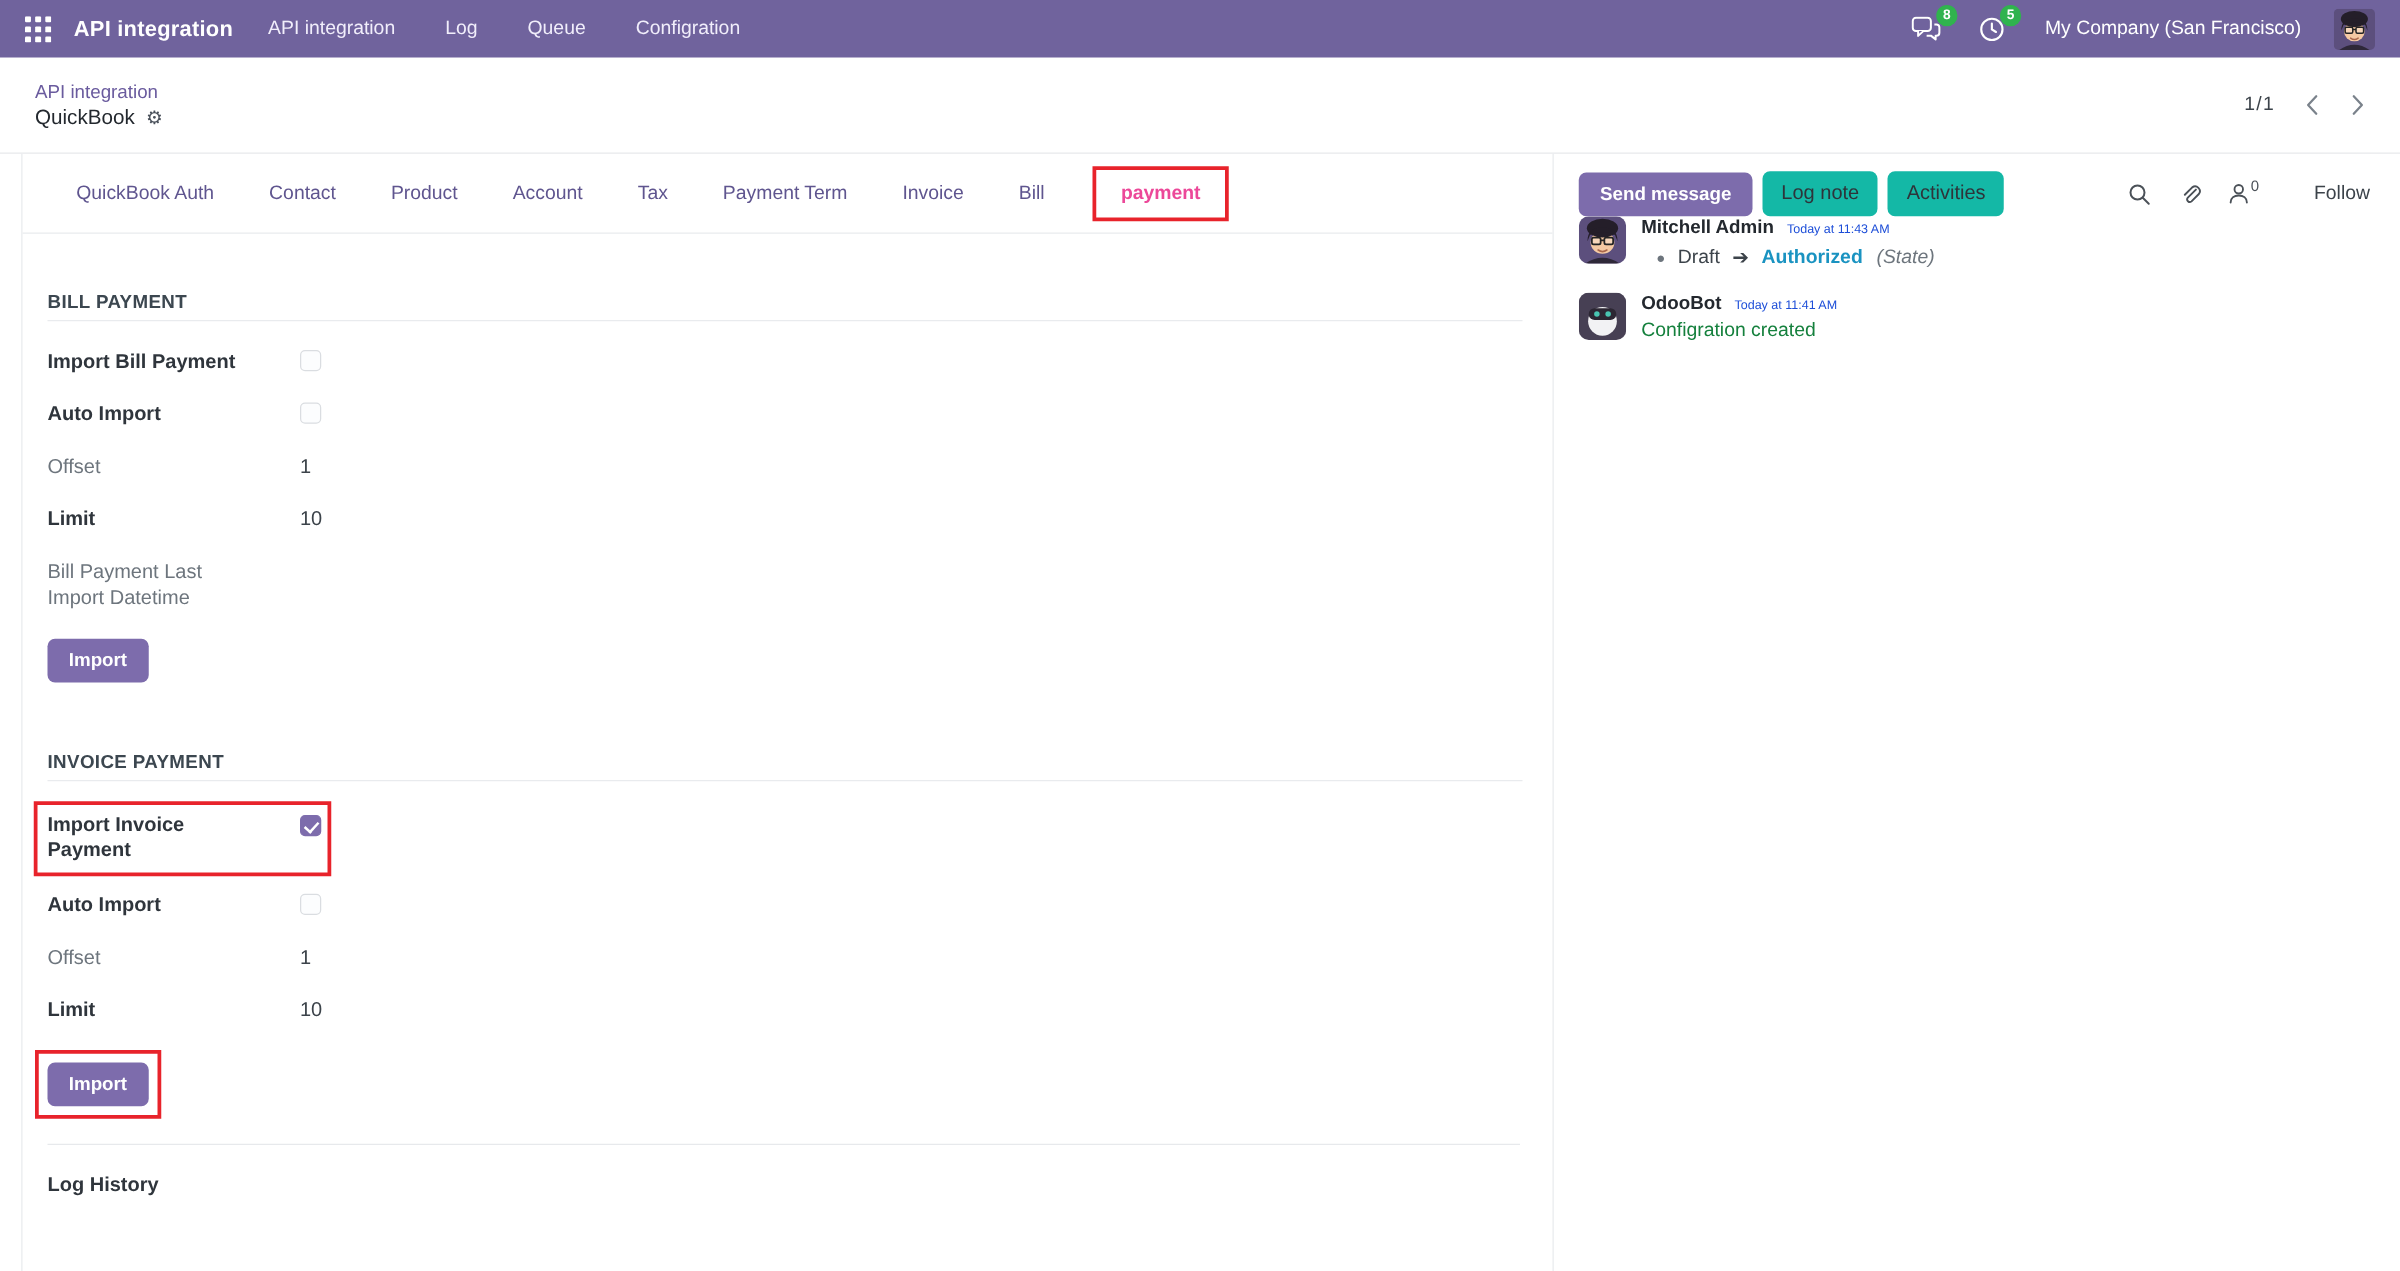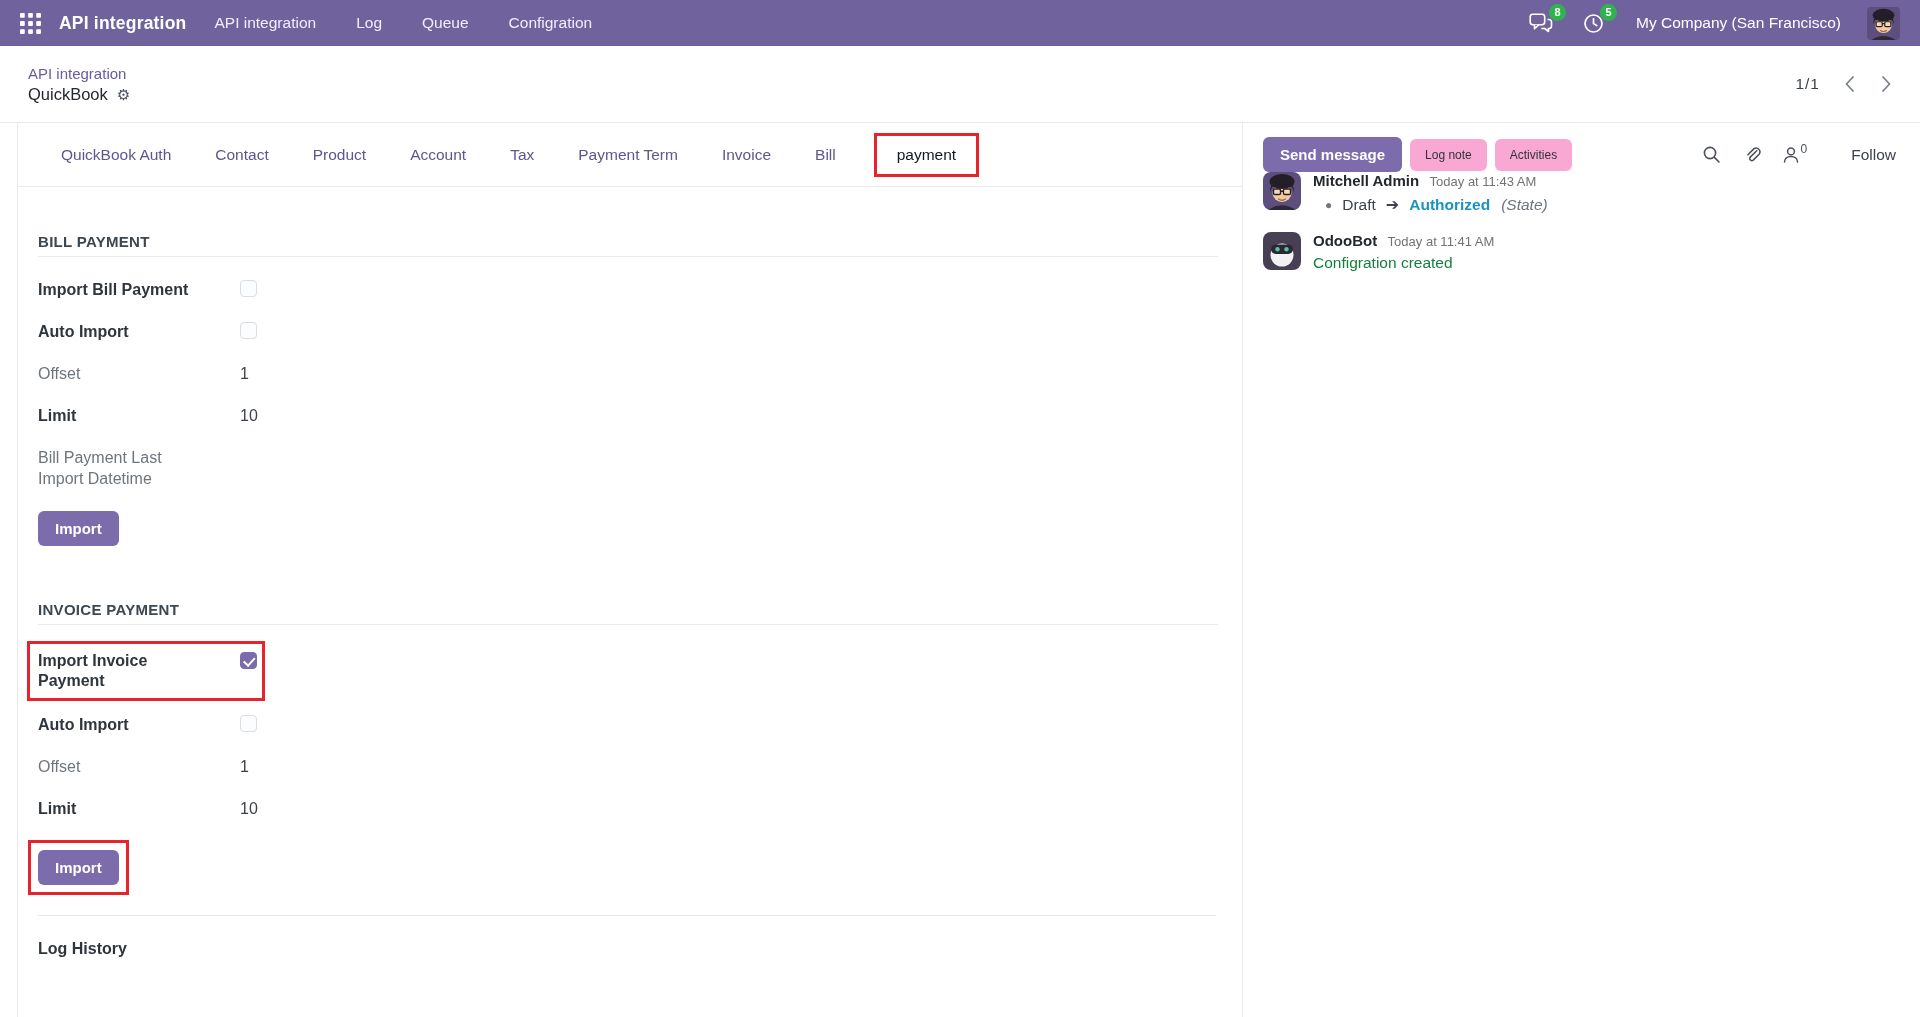--- a/index.html
+++ b/index.html
@@ -51,21 +51,21 @@
     border-left:1px solid #e9ebee; border-right:1px solid #e9ebee;
   }
   .chatter { flex:1; padding:14px 20px 0 20px; min-width:0; }
 
   
   .tabs {
     display:flex; align-items:center; gap:44px; height:64px;
     padding-left:43px; border-bottom:1px solid #e9ebee; font-size:15.5px;
   }
   .tab { color:var(--tab,#5f558f); cursor:pointer; white-space:nowrap; }
-  .tab.active { color:#0f172a; font-weight:400; }
+  .tab.active { color:#ec4899; font-weight:700; }
   .anno { border:3px solid var(--annotation,#e8232b); }
   .tab-anno { padding:10px 20px; margin:0 -6px; }
 
   
   .form-body { padding:0 24px 0 20px; }
   h2.section {
     font-size:15px; font-weight:700; color:#3c4750; letter-spacing:.3px;
     margin:46px 0 0; padding:0 0 6px; border-bottom:1px solid #e9ebee;
   }
   h2.section.second { margin-top:55px; }
@@ -96,32 +96,32 @@
     background:var(--accent,#7d6cac); color:#fff; border:none; border-radius:6px;
     padding:9px 17px; font-size:15px; font-weight:600; cursor:pointer; font-family:inherit;
   }
   .anno-btn { display:inline-block; padding:7px; margin-left:-10px; }
   .hr { border:none; border-top:1px solid #e7e9ec; margin:20px 2px 0 0; }
   .log-history { font-size:16px; font-weight:600; color:#2f353c; margin-top:24px; }
 
   
   .chatter-top { display:flex; align-items:center; gap:8px; }
   .btn-gray {
-    background:#f9a8d4; color:#2e343a; border:none; border-radius:6px;
-    padding:9px 15px; font-size:12px; font-weight:500; cursor:pointer; font-family:inherit;
+    background:#14b8a6; color:#2e343a; border:none; border-radius:6px;
+    padding:9px 15px; font-size:16px; font-weight:500; cursor:pointer; font-family:inherit;
   }
   .chatter-icons { margin-left:auto; display:flex; align-items:center; gap:21px; padding-right:4px; }
   .icon-btn { background:none; border:none; padding:0; cursor:pointer; display:flex; align-items:flex-start; }
   .follow-count { font-size:12px; color:#4b5158; position:relative; top:-4px; left:1px; }
   .follow-btn { background:none; border:none; font-size:15.5px; color:#3c434a; cursor:pointer; margin-left:24px; font-family:inherit; padding:0; }
   .date-divider { text-align:center; color:#757d85; font-size:14px; margin:30px 0 24px; }
   .msg { display:flex; gap:12px; margin-bottom:18px; }
   .msg-avatar { width:38px; height:38px; border-radius:8px; overflow:hidden; flex:0 0 auto; }
   .msg-author { font-size:15px; font-weight:700; color:#23282e; }
-  .msg-time { font-size:13px; color:#737373; margin-left:6px; }
+  .msg-time { font-size:10px; color:#1d4ed8; margin-left:6px; }
   .msg-body { font-size:15.5px; color:#15803d; margin-top:4px; }
   .tracking { display:flex; align-items:center; gap:10px; margin-top:5px; font-size:15.5px; color:#3c434a; padding-left:12px; }
   .bullet { color:#6d757d; font-size:12px; }
   .arrow { color:#3c434a; font-size:16px; }
   .track-to { color:var(--trackingnew,#1a93c1); font-weight:700; }
   .track-field { font-style:italic; color:#6d757d; margin-left:1px; }
 </style>
 </head>
 <body>
 

